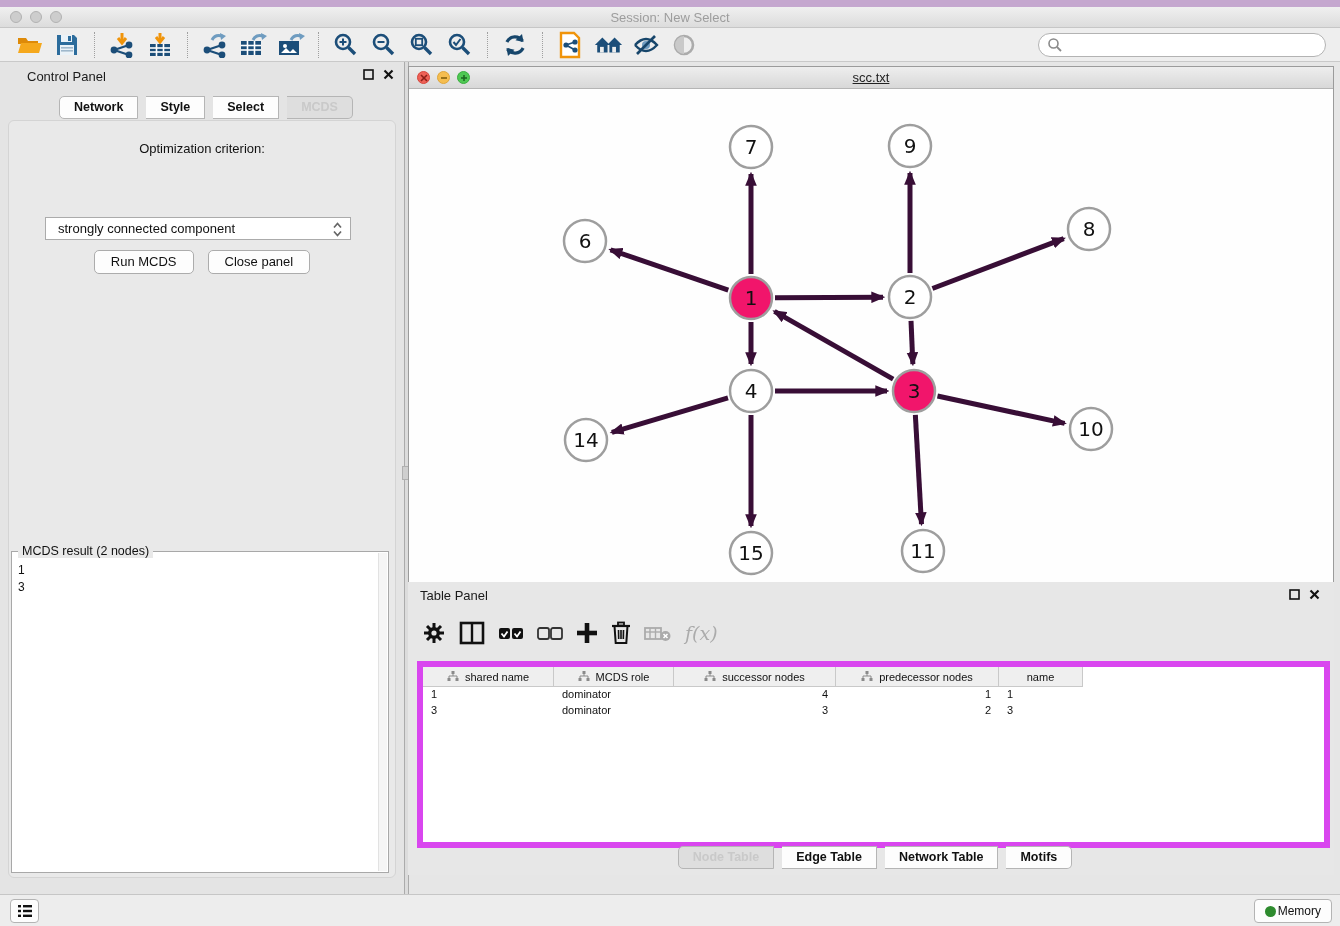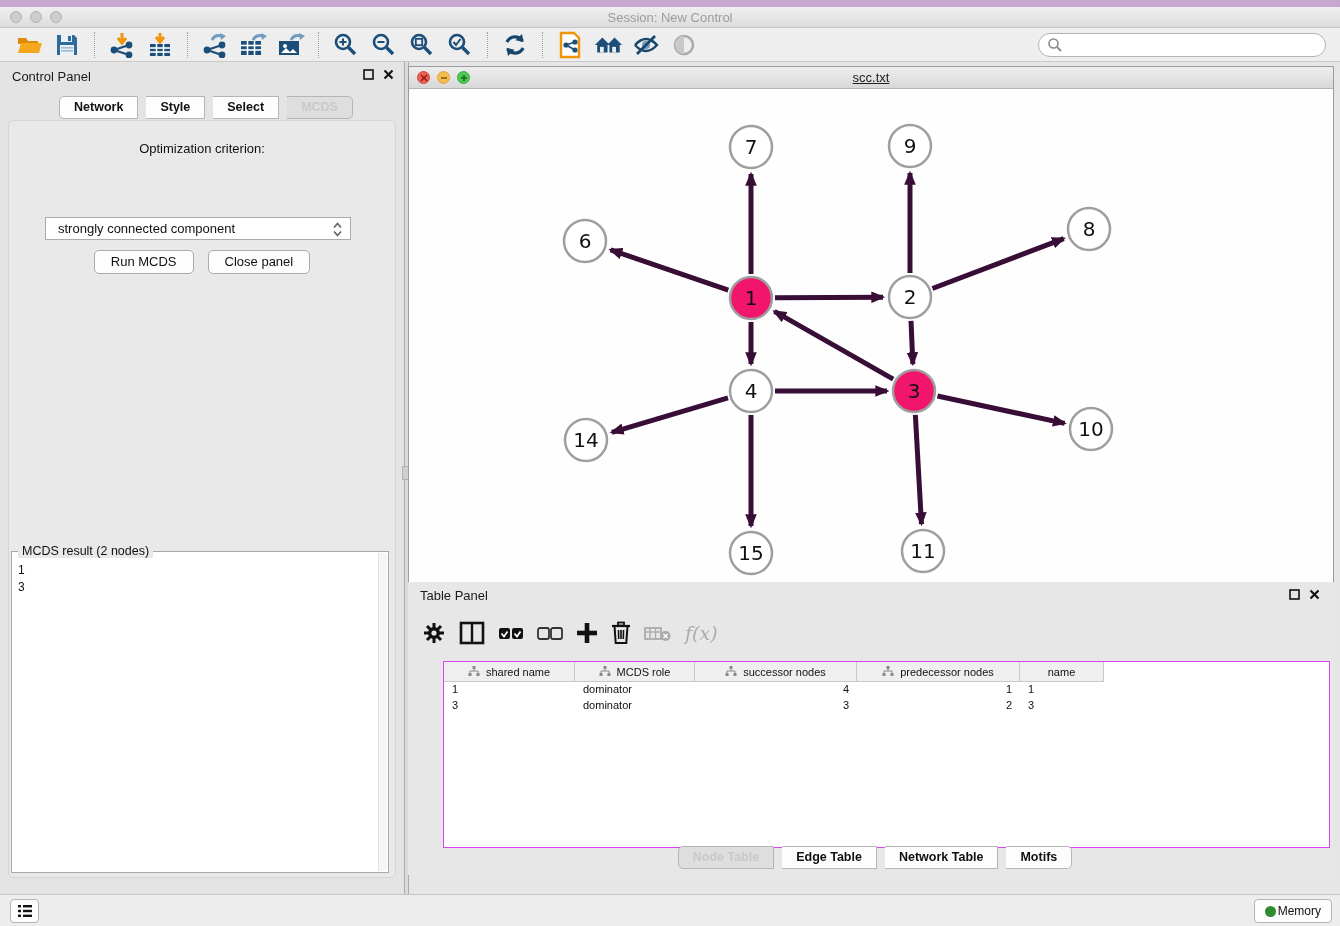--- a/index.html
+++ b/index.html
@@ -17,21 +17,21 @@
   .toolbar { position:absolute; left:0; top:28px; width:1340px; height:34px; background:#EEEEEE;
     border-bottom:1px solid #C9C9C9; display:flex; align-items:center; padding-left:10px; }
   .tb-icon { width:30px; height:28px; display:flex; align-items:center; justify-content:center; margin:0 4px; }
   .tb-sep { width:1px; height:26px; border-left:1px dotted #9F9F9F; margin:0 8px; }
   .search-wrap { position:absolute; right:14px; top:5px; width:288px; height:24px; background:#fff;
     border:1px solid #B3B3B3; border-radius:12px; display:flex; align-items:center; padding-left:8px; }
   .search-input { border:none; outline:none; flex:1; font-size:12px; background:transparent; height:20px; }
 
   
   .control-panel { position:absolute; left:0; top:62px; width:404px; height:832px; background:#E4E4E4; }
-  .cp-header { position:relative; height:26px; }
+  .cp-header { position:relative; height:26px;margin-left:15px; }
   .cp-title { position:absolute; left:12px; top:7px; font-size:13px; color:#1a1a1a; }
   .panel-btns { position:absolute; right:10px; top:7px; display:flex; gap:9px; align-items:center; }
   .seg-tabs { position:absolute; left:0; right:0; top:34px; display:flex; justify-content:center; }
   .seg { border:1px solid #B5B5B5; border-left:none; background:#FDFDFD; font-size:12.5px; font-weight:600;
     padding:3px 14px 4px; color:#111;margin-left:8px; }
   .seg:first-child { border-left:1px solid #B5B5B5; border-radius:5px 0 0 5px; }
   .seg:last-child { border-radius:0 5px 5px 0; }
   .seg.selected { background:#DEDEDE; color:#C9C9C9; }
   .cp-body { position:absolute; left:8px; right:8px; top:58px; bottom:16px; background:#E9E9E9;
     border:1px solid #D4D4D4; border-radius:6px; }
@@ -67,21 +67,21 @@
   .nt-yellow { background:#F5BD4F; border:1px solid #DFA63A; }
   .nt-green { background:#4FC853; border:1px solid #3AAE3F; }
   .net-title { position:absolute; left:0; right:0; top:3px; text-align:center; font-size:13px; color:#222;text-decoration:underline; }
   .net-canvas { position:absolute; left:0; top:22px; right:0; bottom:0; background:#FEFEFE; }
 
   
   .table-panel { position:absolute; left:408px; top:582px; width:926px; height:293px; background:#E7E7E7; }
   .tp-title { position:absolute; left:12px; top:6px; font-size:13px; color:#1a1a1a; }
   .tp-toolbar { position:absolute; left:14px; top:36px; height:30px; display:flex; align-items:center; gap:13px; }
   .fx { font-family:"DejaVu Serif","Liberation Serif",serif; font-style:italic; font-size:19px; color:#ABABAB; }
-  .tbl-area { position:absolute; left:9px; right:4px; top:79px; height:187px; background:#fff; border:1px solid #d946ef;margin-left:26px; }
+  .tbl-area { position:absolute; left:9px; right:4px; top:79px; height:187px; background:#fff; border:6px solid #d946ef; }
   .tbl-header { display:flex; height:20px; }
   .th-cell { background:#EFEFEF; border-right:1px solid #C9C9C9; border-bottom:1px solid #C9C9C9;
     display:flex; align-items:center; justify-content:center; gap:6px; font-size:11px; color:#111; }
   .th-fill { flex:1; background:#fff; border-bottom:1px solid #fff; }
   .trow { display:flex; height:16px; font-size:11px; color:#111; }
   .trow .cell { padding:1px 8px 0; overflow:hidden; white-space:nowrap; }
   .tp-tabs { position:absolute; left:0; right:0; top:264px; display:flex; justify-content:center; }
   .memory-btn,.list-btn { background:#FDFDFD; border:1px solid #B4B4B4; border-radius:4px; display:flex;
     align-items:center; justify-content:center; gap:2px; font-size:12px; color:#111; }
 
@@ -94,21 +94,21 @@
 </head>
 <body>
 
 <div class="top-strip"></div>
 <div class="titlebar">
   <div class="traffic">
     <span class="dot"></span>
     <span class="dot"></span>
     <span class="dot"></span>
   </div>
-  <div class="win-title">Session: New Control</div>
+  <div class="win-title">Session: New Select</div>
 </div>
 
 <div class="toolbar">
   <span class="tb-icon">
     <svg width="26" height="24" viewBox="0 0 26 24">
         <path d="M2 5 h8 l2 3 h10 v3 h-20 z" fill="#DE8A08"></path>
         <path d="M2 20 L5 10 h21 l-3 10 z" fill="#F5A81C"></path>
       </svg>
   </span>
   <span class="tb-icon">

